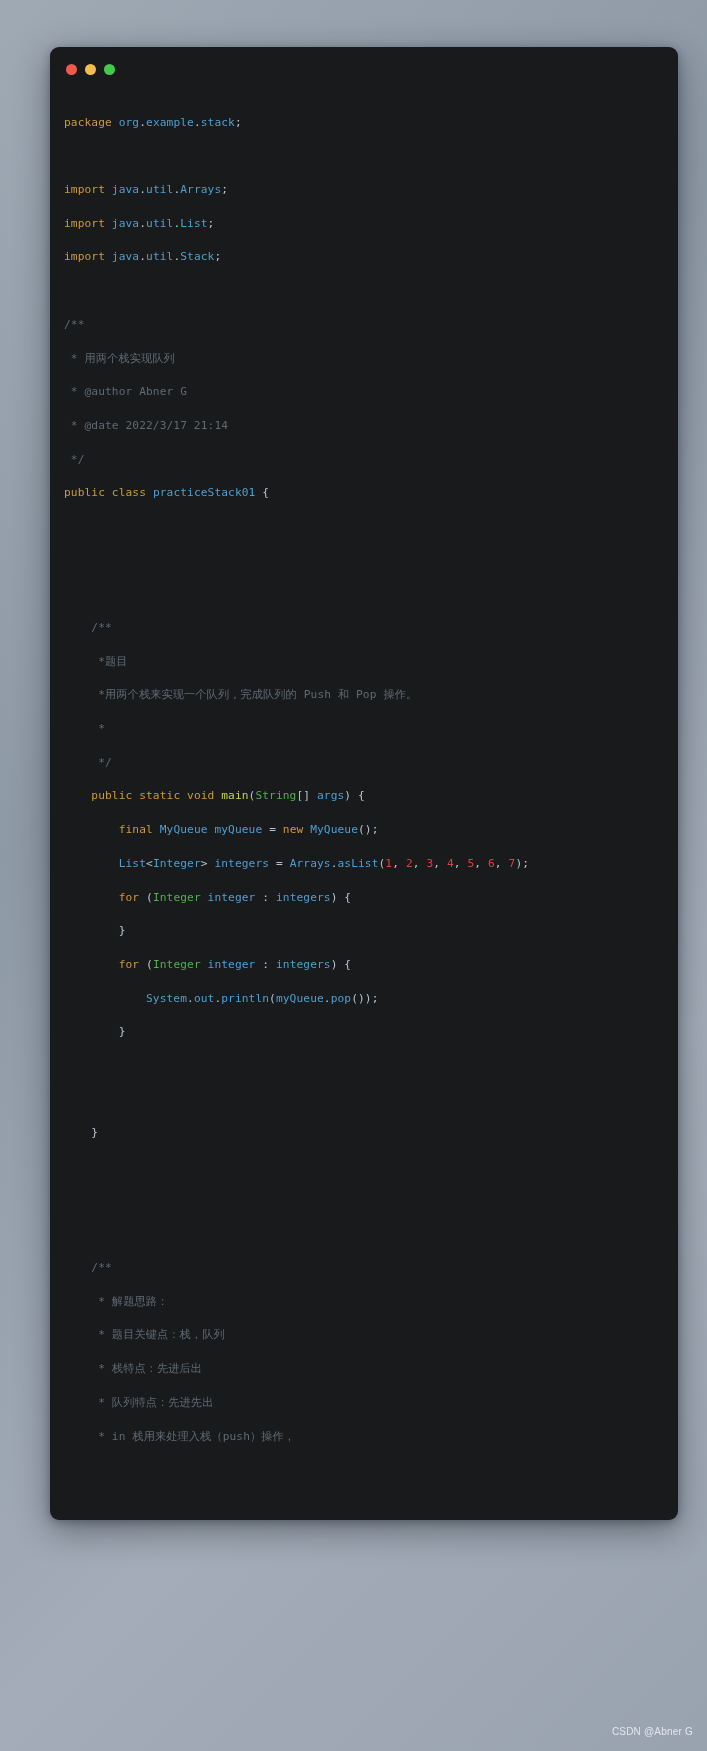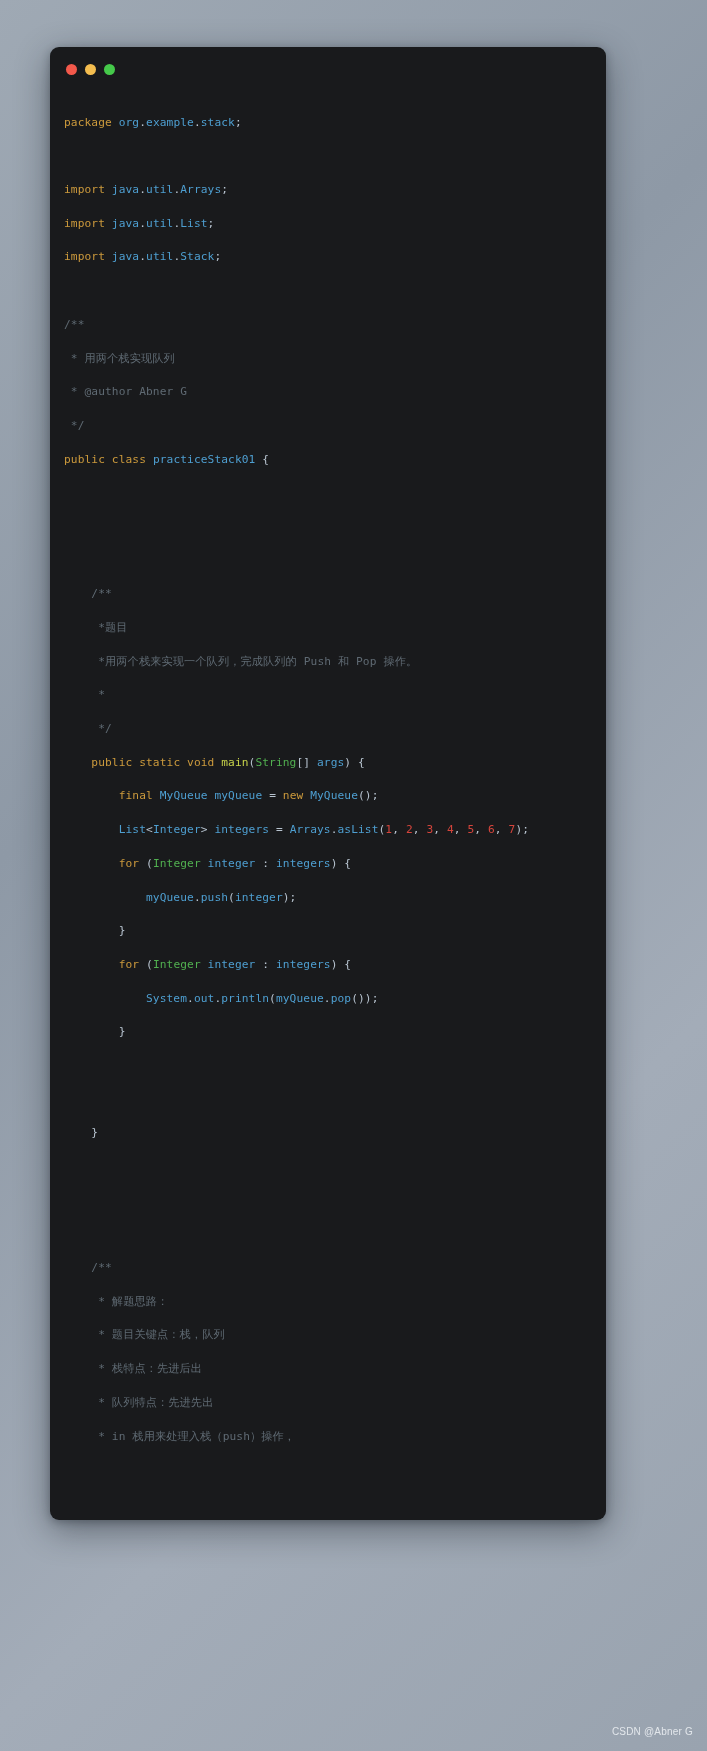--- a/index.html
+++ b/index.html
@@ -12,21 +12,21 @@
     background: linear-gradient(135deg, #9fa9b4 0%, #8e99a6 35%, #a3acb8 70%, #99a3af 100%);
     font-family: "DejaVu Sans Mono", monospace;
     overflow: hidden;
     position: relative;
   }
 
   .window {
     position: absolute;
     left: 50px;
     top: 47px;
-    width: 556px;
+    width: 628px;
     height: 1473px;
     background: #191a1c;
     border-radius: 9px;
     box-shadow: 0 10px 34px rgba(20,26,34,0.45), 0 2px 8px rgba(20,26,34,0.3);
     overflow: hidden;
   }
 
   .titlebar {
     height: 34px;
     position: relative;
@@ -95,35 +95,35 @@
 
 <div class="ln"><span class="kw">package</span> <span class="id">org</span><span class="pun">.</span><span class="id">example</span><span class="pun">.</span><span class="id">stack</span><span class="pun">;</span></div>
 <div class="ln"> </div>
 <div class="ln"><span class="kw">import</span> <span class="id">java</span><span class="pun">.</span><span class="id">util</span><span class="pun">.</span><span class="id">Arrays</span><span class="pun">;</span></div>
 <div class="ln"><span class="kw">import</span> <span class="id">java</span><span class="pun">.</span><span class="id">util</span><span class="pun">.</span><span class="id">List</span><span class="pun">;</span></div>
 <div class="ln"><span class="kw">import</span> <span class="id">java</span><span class="pun">.</span><span class="id">util</span><span class="pun">.</span><span class="id">Stack</span><span class="pun">;</span></div>
 <div class="ln"> </div>
 <div class="ln cmt">/**</div>
 <div class="ln cmt"> * 用两个栈实现队列</div>
 <div class="ln cmt"> * @author Abner G</div>
+<div class="ln cmt"> * @date 2022/3/17 21:14</div>
 <div class="ln cmt"> */</div>
 <div class="ln"><span class="kw">public</span> <span class="kw">class</span> <span class="typ">practiceStack01</span> <span class="pun">{</span></div>
 <div class="ln"> </div>
 <div class="ln"> </div>
 <div class="ln"> </div>
 <div class="ln cmt">    /**</div>
 <div class="ln cmt">     *题目</div>
 <div class="ln cmt">     *用两个栈来实现一个队列，完成队列的 Push 和 Pop 操作。</div>
 <div class="ln cmt">     *</div>
 <div class="ln cmt">     */</div>
 <div class="ln">    <span class="kw">public</span> <span class="kw">static</span> <span class="kw">void</span> <span class="fn">main</span><span class="pun">(</span><span class="gen">String</span><span class="pun">[]</span> <span class="id">args</span><span class="pun">) {</span></div>
 <div class="ln">        <span class="kw">final</span> <span class="typ">MyQueue</span> <span class="id">myQueue</span> <span class="pun">=</span> <span class="kw">new</span> <span class="typ">MyQueue</span><span class="pun">();</span></div>
 <div class="ln">        <span class="typ">List</span><span class="pun">&lt;</span><span class="typ">Integer</span><span class="pun">&gt;</span> <span class="id">integers</span> <span class="pun">=</span> <span class="typ">Arrays</span><span class="pun">.</span><span class="id">asList</span><span class="pun">(</span><span class="num">1</span><span class="pun">,</span> <span class="num">2</span><span class="pun">,</span> <span class="num">3</span><span class="pun">,</span> <span class="num">4</span><span class="pun">,</span> <span class="num">5</span><span class="pun">,</span> <span class="num">6</span><span class="pun">,</span> <span class="num">7</span><span class="pun">);</span></div>
 <div class="ln">        <span class="kw">for</span> <span class="pun">(</span><span class="gen">Integer</span> <span class="id">integer</span> <span class="pun">:</span> <span class="id">integers</span><span class="pun">) {</span></div>
-<div class="ln">            <span class="id">myQueue</span><span class="pun">.</span><span class="id">push</span><span class="pun">(</span><span class="id">integer</span><span class="pun">);</span></div>
 <div class="ln">        <span class="pun">}</span></div>
 <div class="ln">        <span class="kw">for</span> <span class="pun">(</span><span class="gen">Integer</span> <span class="id">integer</span> <span class="pun">:</span> <span class="id">integers</span><span class="pun">) {</span></div>
 <div class="ln">            <span class="typ">System</span><span class="pun">.</span><span class="id">out</span><span class="pun">.</span><span class="id">println</span><span class="pun">(</span><span class="id">myQueue</span><span class="pun">.</span><span class="id">pop</span><span class="pun">());</span></div>
 <div class="ln">        <span class="pun">}</span></div>
 <div class="ln"> </div>
 <div class="ln"> </div>
 <div class="ln">    <span class="pun">}</span></div>
 <div class="ln"> </div>
 <div class="ln"> </div>
 <div class="ln"> </div>

